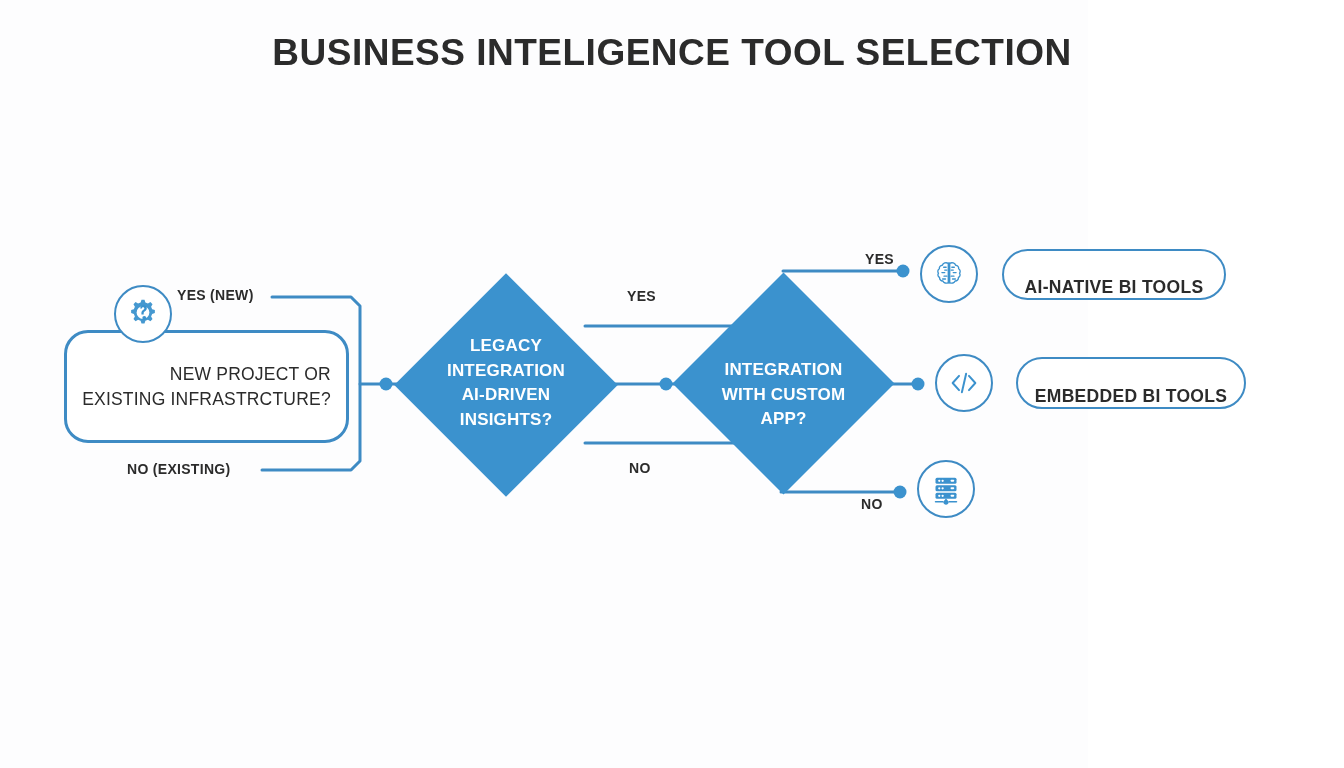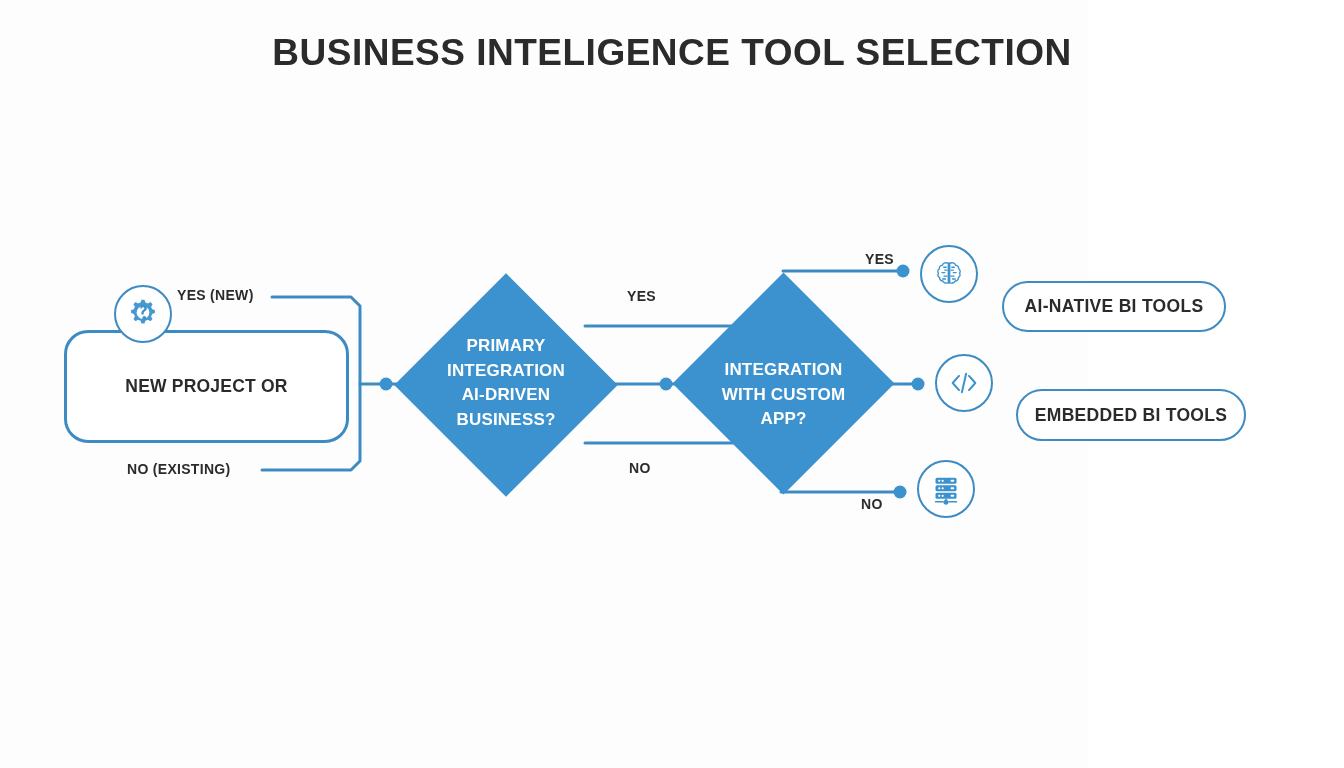--- a/index.html
+++ b/index.html
@@ -54,21 +54,21 @@
     border: 3px solid #3e8bc4;
     border-radius: 24px;
     background: #ffffff;
     display: flex;
     align-items: center;
     justify-content: center;
     box-sizing: border-box;
   }
   .start-node .node-text {
     font-size: 17.5px;
-    font-weight: bold;
+    font-weight: normal;
     color: #2b2b2b;
     text-align: right;
     line-height: 1.38;
     letter-spacing: 0.2px;
   }
 
   
   .icon-badge {
     position: absolute;
     border: 2.5px solid #3e8bc4;
@@ -133,24 +133,23 @@
     width: 157px;
   }
 
   
   .pill {
     position: absolute;
     border: 2.5px solid #3e8bc4;
     border-radius: 40px;
     background: #ffffff;
     display: flex;
-    align-items: center;
+    align-items: flex-end;
     justify-content: center;
     box-sizing: border-box;
-    margin-top: 32px;
   }
   .pill .pill-text {
     font-size: 17.5px;
     font-weight: bold;
     color: #2b2b2b;
     letter-spacing: 0.3px;
     white-space: nowrap;
   }
   #pill-ai       { left: 1002px; top: 249px; width: 224px; height: 51px; }
   #pill-embedded { left: 1016px; top: 357px; width: 230px; height: 52px; }
@@ -204,20 +203,21 @@
       <circle cx="666" cy="384" r="6.5"></circle>
       <circle cx="903" cy="271" r="6.5"></circle>
       <circle cx="918" cy="384" r="6.5"></circle>
       <circle cx="900" cy="492" r="6.5"></circle>
     </g>
   </svg>
 
   <div class="start-node">
     <div class="node-text">
       <span>NEW PROJECT OR</span><br>
+      <span>EXISTING INFRASTRCTURE?</span>
     </div>
   </div>
 
   <div class="icon-badge question">
     <svg width="36" height="36" viewBox="0 0 48 48" xmlns="http://www.w3.org/2000/svg">
       <g fill="#3b92ce">
 
         <path d="M22 5 l4 0 1.2 3.6 3.4 1.4 3.3-1.9 2.8 2.8 -1.9 3.3 1.4 3.4 3.6 1.2 0 4 -3.6 1.2 -1.4 3.4 1.9 3.3 -2.8 2.8 -3.3-1.9 -3.4 1.4 -1.2 3.6 -4 0 -1.2-3.6 -3.4-1.4 -3.3 1.9 -2.8-2.8 1.9-3.3 -1.4-3.4 -3.6-1.2 0-4 3.6-1.2 1.4-3.4 -1.9-3.3 2.8-2.8 3.3 1.9 3.4-1.4z" opacity="0.95"></path>
       </g>
       <circle cx="24" cy="22" r="8.5" fill="#ffffff"></circle>
@@ -225,24 +225,24 @@
       <path d="M20.3 16.6 c0-2.6 1.9-4.4 4.4-4.4 2.5 0 4.4 1.7 4.4 4.1 0 2.0-1.1 3.0-2.5 4.0 -1.3 0.9-1.7 1.5-1.7 2.9 l0 1.4 -3.0 0 0-1.9 c0-2.1 0.8-3.1 2.3-4.1 1.1-0.8 1.6-1.3 1.6-2.2 0-0.9-0.7-1.5-1.6-1.5 -1.0 0-1.7 0.7-1.7 1.7z" fill="#3b92ce"></path>
       <circle cx="25.7" cy="29.2" r="2.6" fill="#3b92ce"></circle>
     </svg>
   </div>
 
   <div class="edge-label" id="lbl-yes-new">YES (NEW)</div>
   <div class="edge-label" id="lbl-no-existing">NO (EXISTING)</div>
 
   <div class="diamond" id="diamond1"></div>
   <div class="diamond-label" id="diamond1-label">
-    <span>PRIMARY</span><br>
+    <span>LEGACY</span><br>
     <span>INTEGRATION</span><br>
     <span>AI-DRIVEN</span><br>
-    <span>BUSINESS?</span>
+    <span>INSIGHTS?</span>
   </div>
 
   <div class="edge-label" id="lbl-yes-1">YES</div>
   <div class="edge-label" id="lbl-no-1">NO</div>
 
   <div class="diamond" id="diamond2"></div>
   <div class="diamond-label" id="diamond2-label">
     <span>INTEGRATION</span><br>
     <span>WITH CUSTOM</span><br>
     <span>APP?</span>

